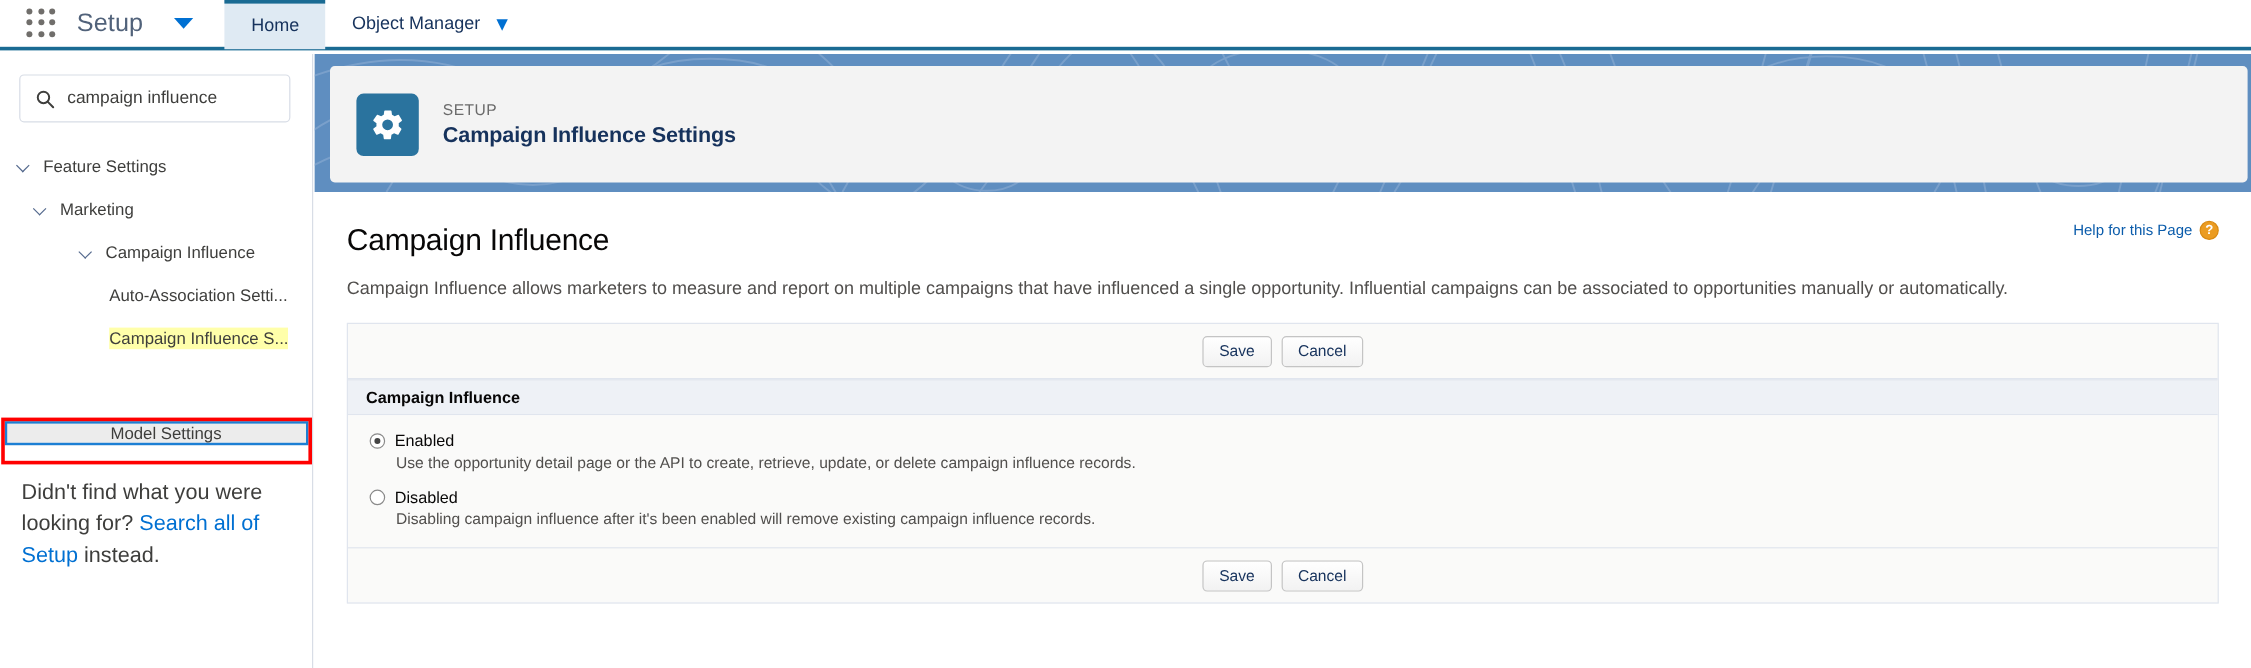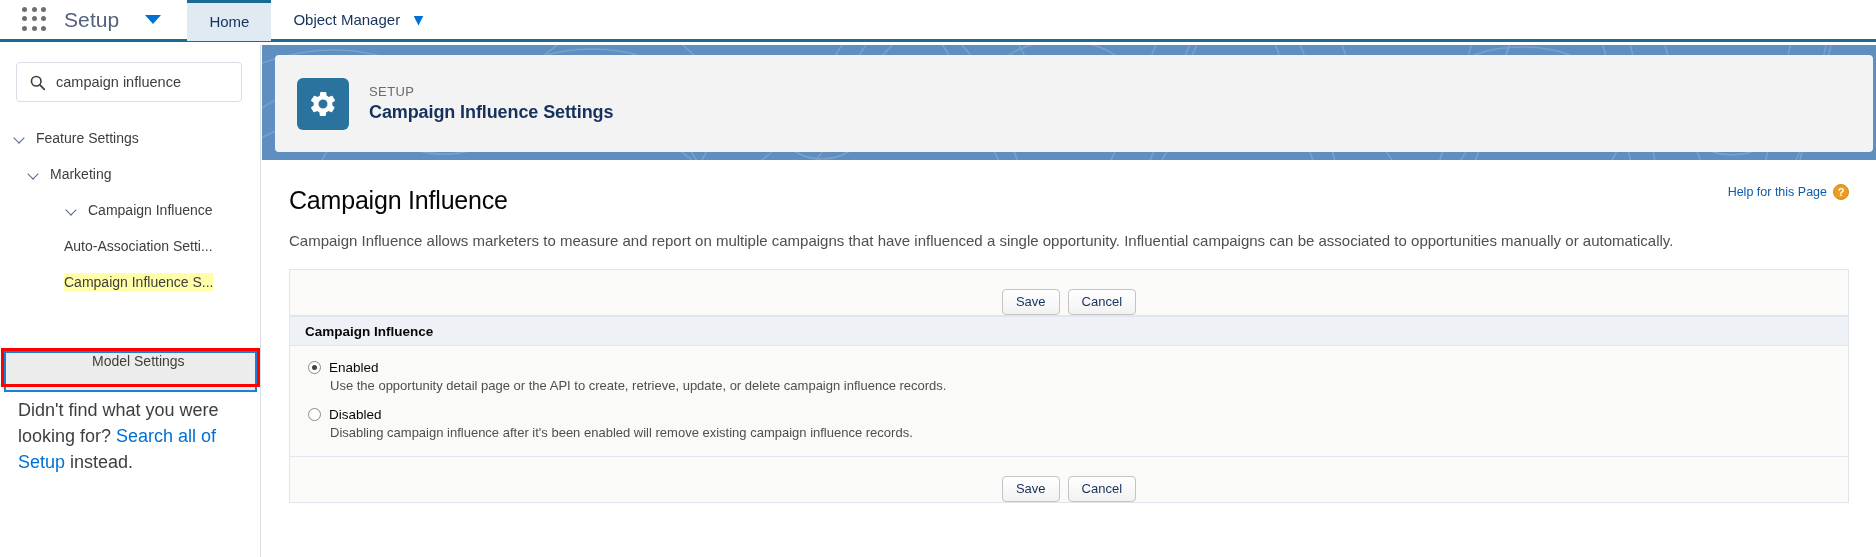--- a/index.html
+++ b/index.html
@@ -107,35 +107,35 @@
     transform: rotate(45deg);
   }
   .tree-label { color: #3e3e3c; }
   .tree-label.hl {
     background: #ffffaa;
     padding: 1px 0;
   }
   .lvl1 { padding-left: 14px; }
   .lvl2 { padding-left: 28px; }
   .lvl3 { padding-left: 66px; }
-  .lvl4 { padding-left: 64px; }
+  .lvl4 { padding-left: 91px; }
 
   
   .annot-box {
     position: absolute;
     left: 1px; top: 303px;
     width: 259px; height: 39px;
     border: 3px solid #ff0000;
     z-index: 6;
     pointer-events: none;
   }
   .model-row-wrap {
     position: absolute;
     left: 4px; top: 306px;
-    width: 253px; height: 41px;
+    width: 253px; height: 20px;
     background: #ececec;
     border: 2px solid #1d7fd4;
     display: flex; 
     z-index: 5; cursor: pointer;
   }
   .model-row-wrap .tree-label {
     padding-left: 86px; font-size: 14px; color: #3e3e3c;
   }
 
   .didnt-find {
@@ -219,21 +219,21 @@
     line-height: 1.35;
   }
 
   
   .form-box {
     margin: 18px 14px 0 14px;
     border: 1px solid #e0e5ee;
     background: #fafaf9;
   }
   .btn-bar {
-    height: 46px; display: flex; align-items: flex-end;
+    height: 46px; display: flex; align-items: center;
     justify-content: center; gap: 8px;
     border-bottom: 1px solid #e0e5ee;
   }
   .btn-bar.bottom { border-bottom: none; border-top: 1px solid #e0e5ee; }
   .sf-btn {
     font-family: "Liberation Sans", sans-serif;
     font-size: 13px; color: #16325c;
     background: linear-gradient(to bottom, #ffffff 0%, #f2f2f2 100%);
     border: 1px solid #c4c4c4;
     border-radius: 4px;

